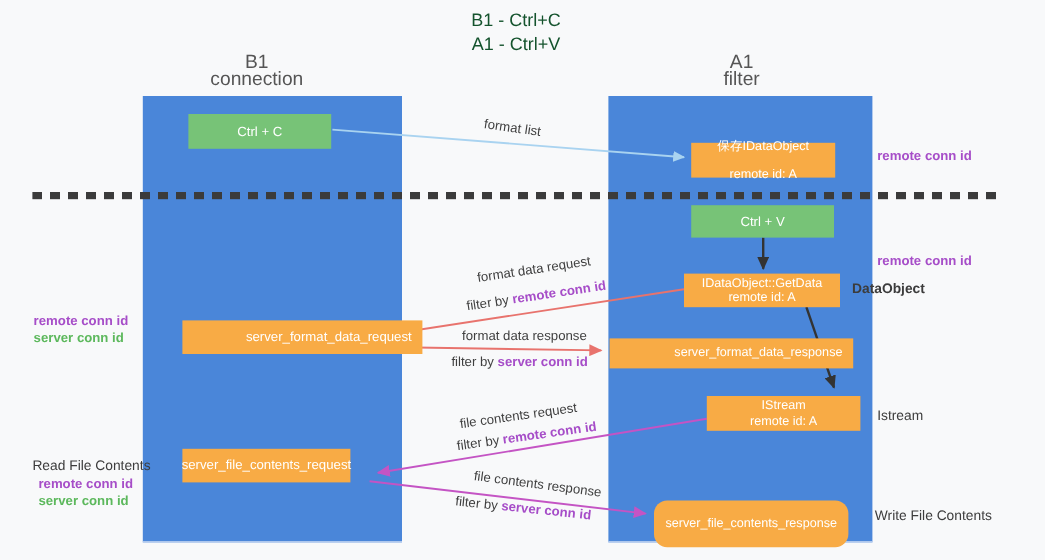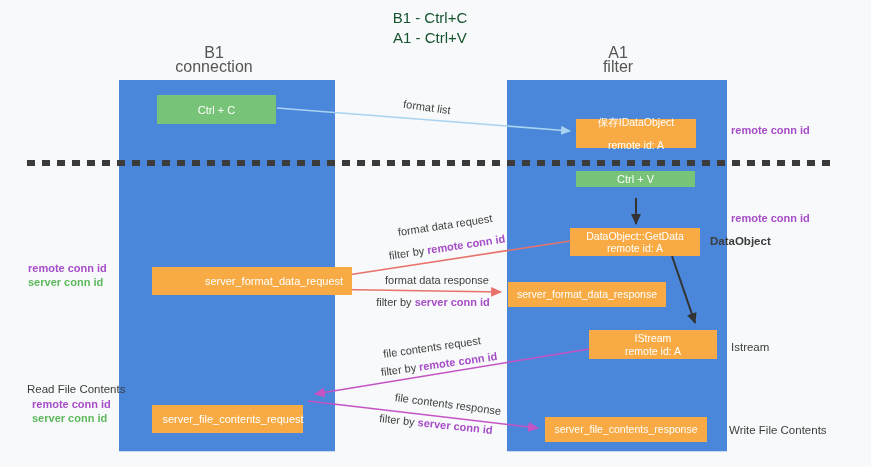--- a/index.html
+++ b/index.html
@@ -111,47 +111,47 @@
 
   <div class="node green" style="left:157px;top:95px;width:119px;height:29px;">
     <span class="single">Ctrl + C</span>
   </div>
 
   <div class="node orange" style="left:576px;top:119px;width:120px;height:29px;gap:11px;">
     <span class="ln">保存IDataObject</span>
     <span class="ln">remote id: A</span>
   </div>
 
-  <div class="node green" style="left:576px;top:171px;width:119px;height:16px;">
+  <div class="node green" style="left:576px;top:171px;width:119px;height:27px;">
     <span class="single">Ctrl + V</span>
   </div>
 
   <div class="node orange" style="left:570px;top:228px;width:130px;height:28px;">
-    <span class="ln">DataObject::GetData</span>
+    <span class="ln">IDataObject::GetData</span>
     <span class="ln">remote id: A</span>
   </div>
 
   <div class="node orange" style="left:152px;top:267px;width:156px;height:28px;padding-left:44px;">
     <span class="single">server_format_data_request</span>
   </div>
 
-  <div class="node orange" style="left:508px;top:282px;width:158px;height:25px;">
+  <div class="node orange" style="left:508px;top:282px;width:158px;height:25px;padding-left:45px;">
     <span class="ln">server_format_data_response</span>
   </div>
 
   <div class="node orange" style="left:589px;top:330px;width:128px;height:29px;">
     <span class="ln">IStream</span>
     <span class="ln">remote id: A</span>
   </div>
 
-  <div class="node orange" style="left:152px;top:405px;width:140px;height:28px;padding-left:11px;">
+  <div class="node orange" style="left:152px;top:374px;width:140px;height:28px;">
     <span class="single">server_file_contents_request</span>
   </div>
 
-  <div class="node orange" style="left:545px;top:417px;width:162px;height:25px;">
+  <div class="node orange" style="left:545px;top:417px;width:162px;height:39px;border-radius:11px;">
     <span class="ln">server_file_contents_response</span>
   </div>
 
   <span class="lbl mid" style="left:427px;top:107px;--r:8deg;">format list</span>
 
   <span class="lbl mid" style="left:445px;top:225px;--r:-8.5deg;">format data request</span>
   <span class="lbl mid" style="left:447px;top:247px;--r:-8.5deg;"><span class="pre">filter by</span><span class="purple">remote conn id</span></span>
 
   <span class="lbl mid" style="left:437px;top:280px;">format data response</span>
   <span class="lbl mid" style="left:433px;top:302px;"><span class="pre">filter by</span><span class="purple">server conn id</span></span>

